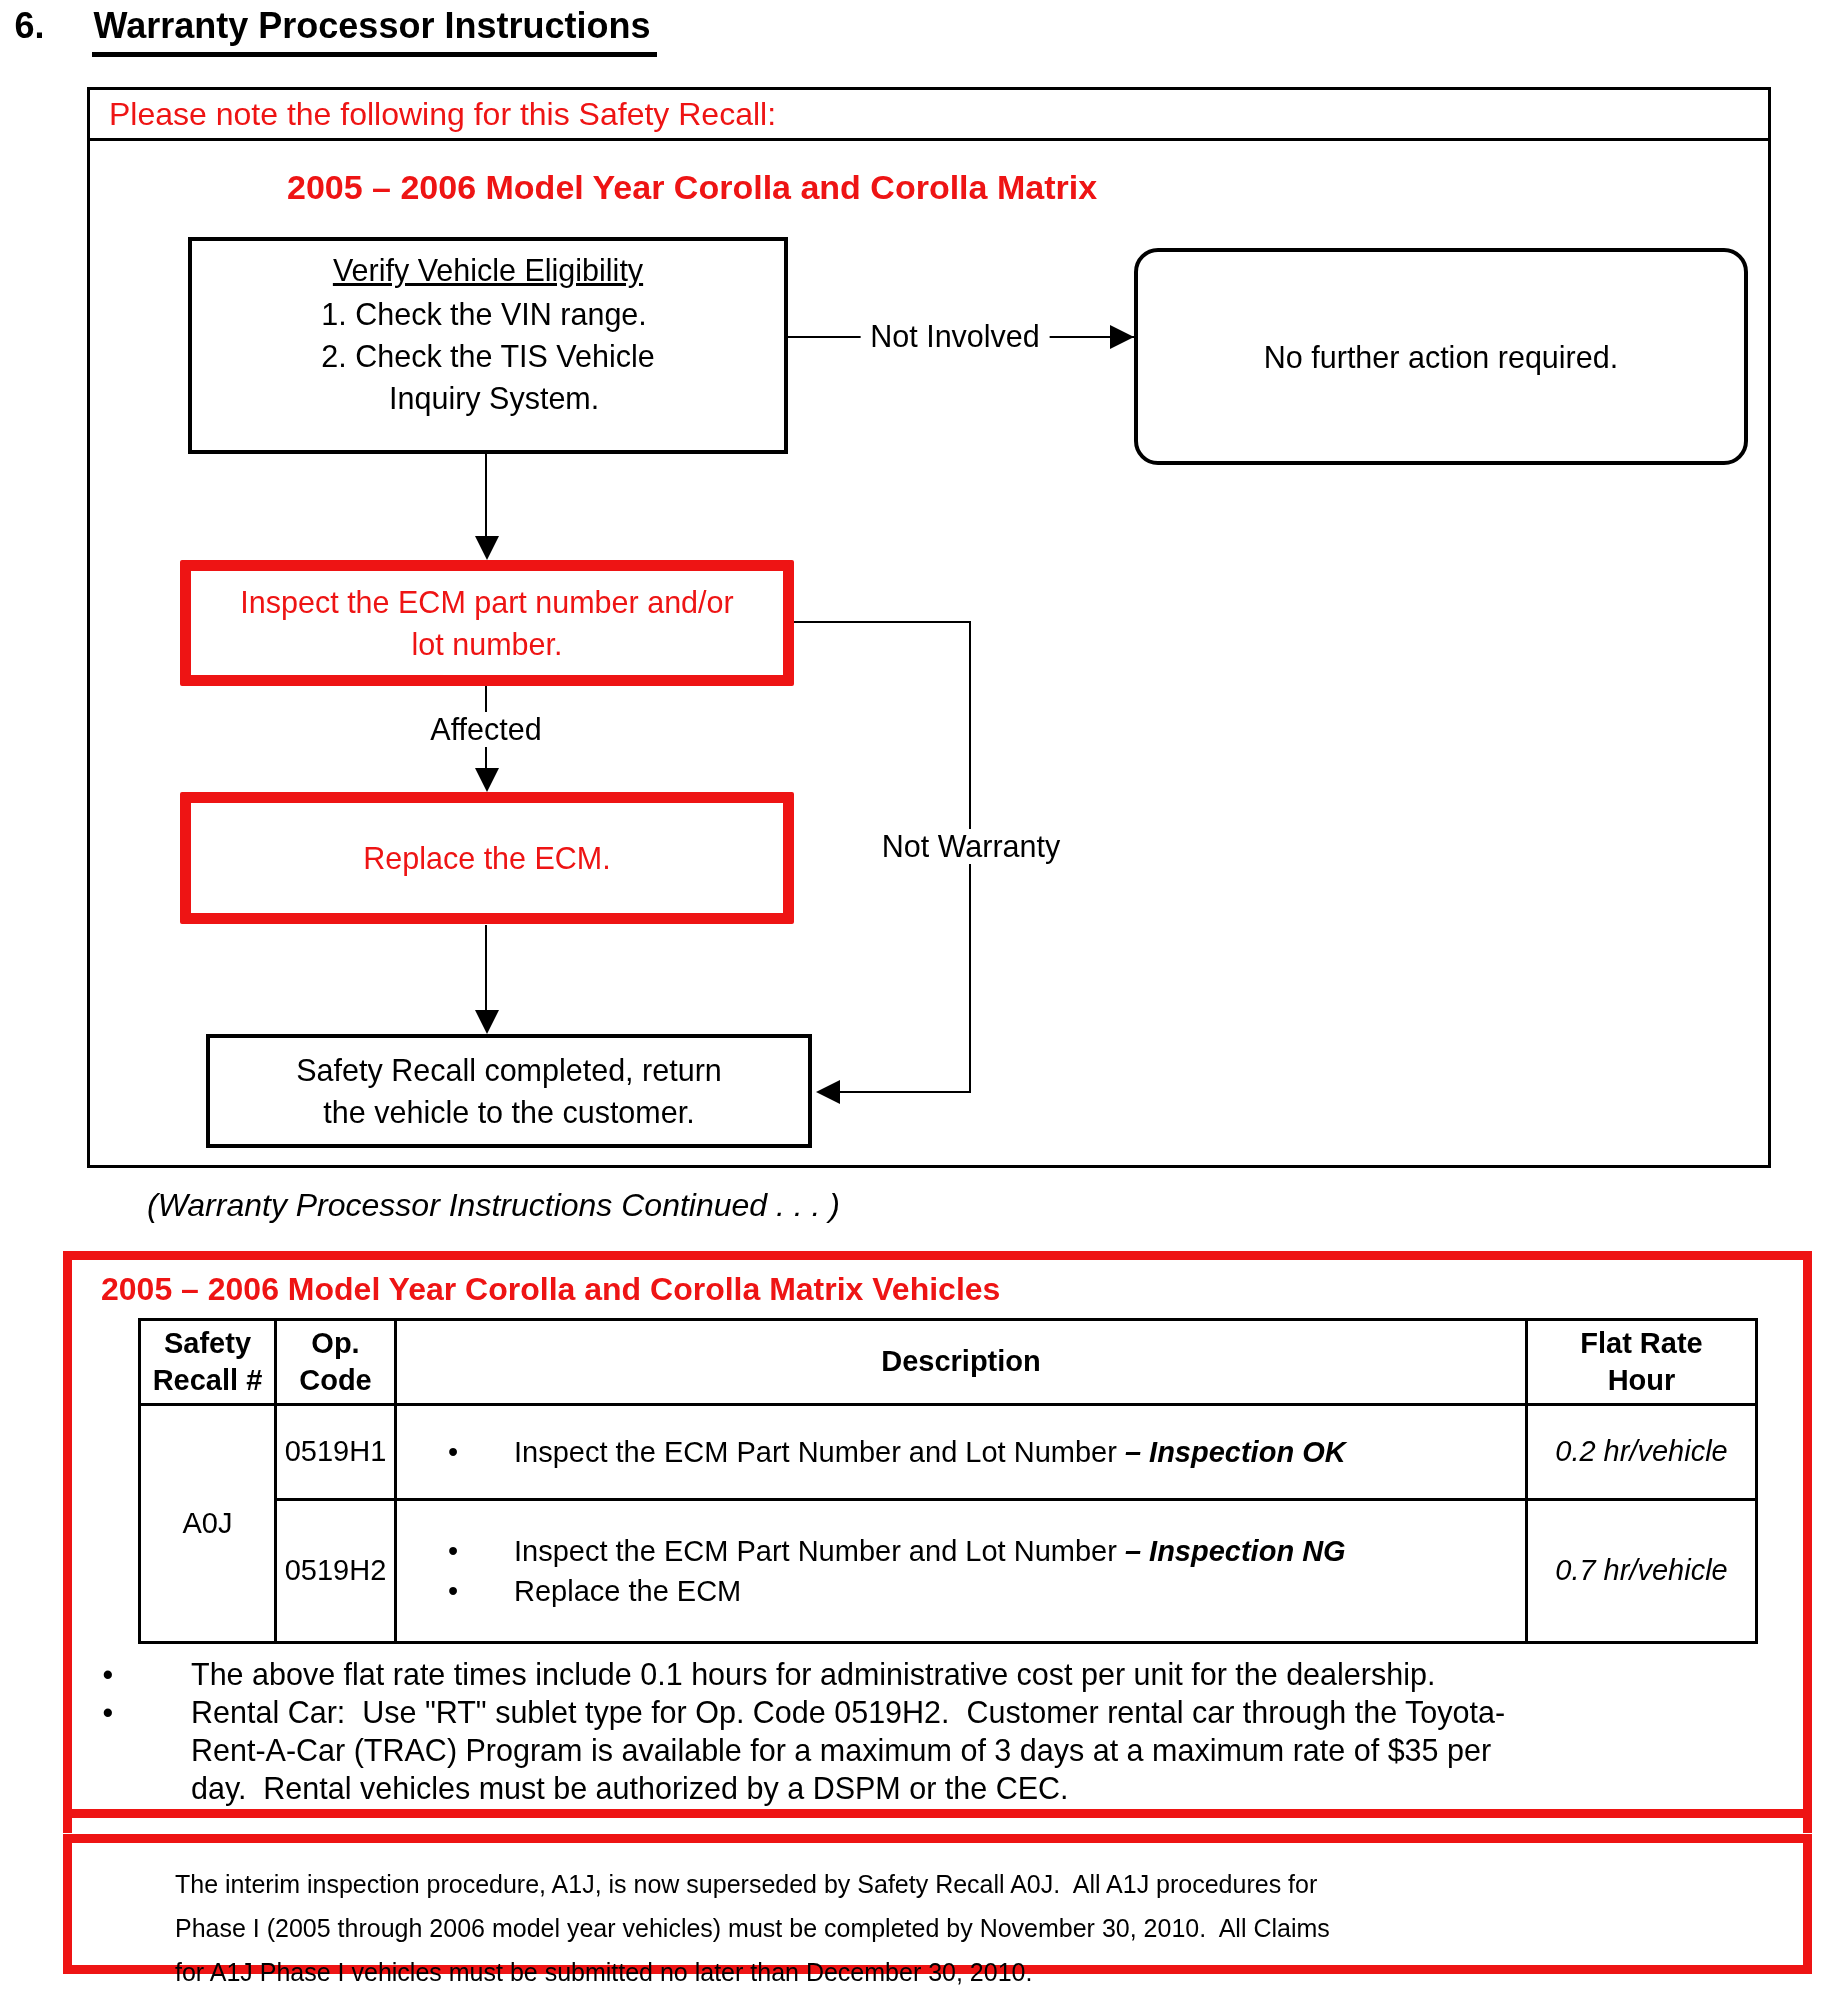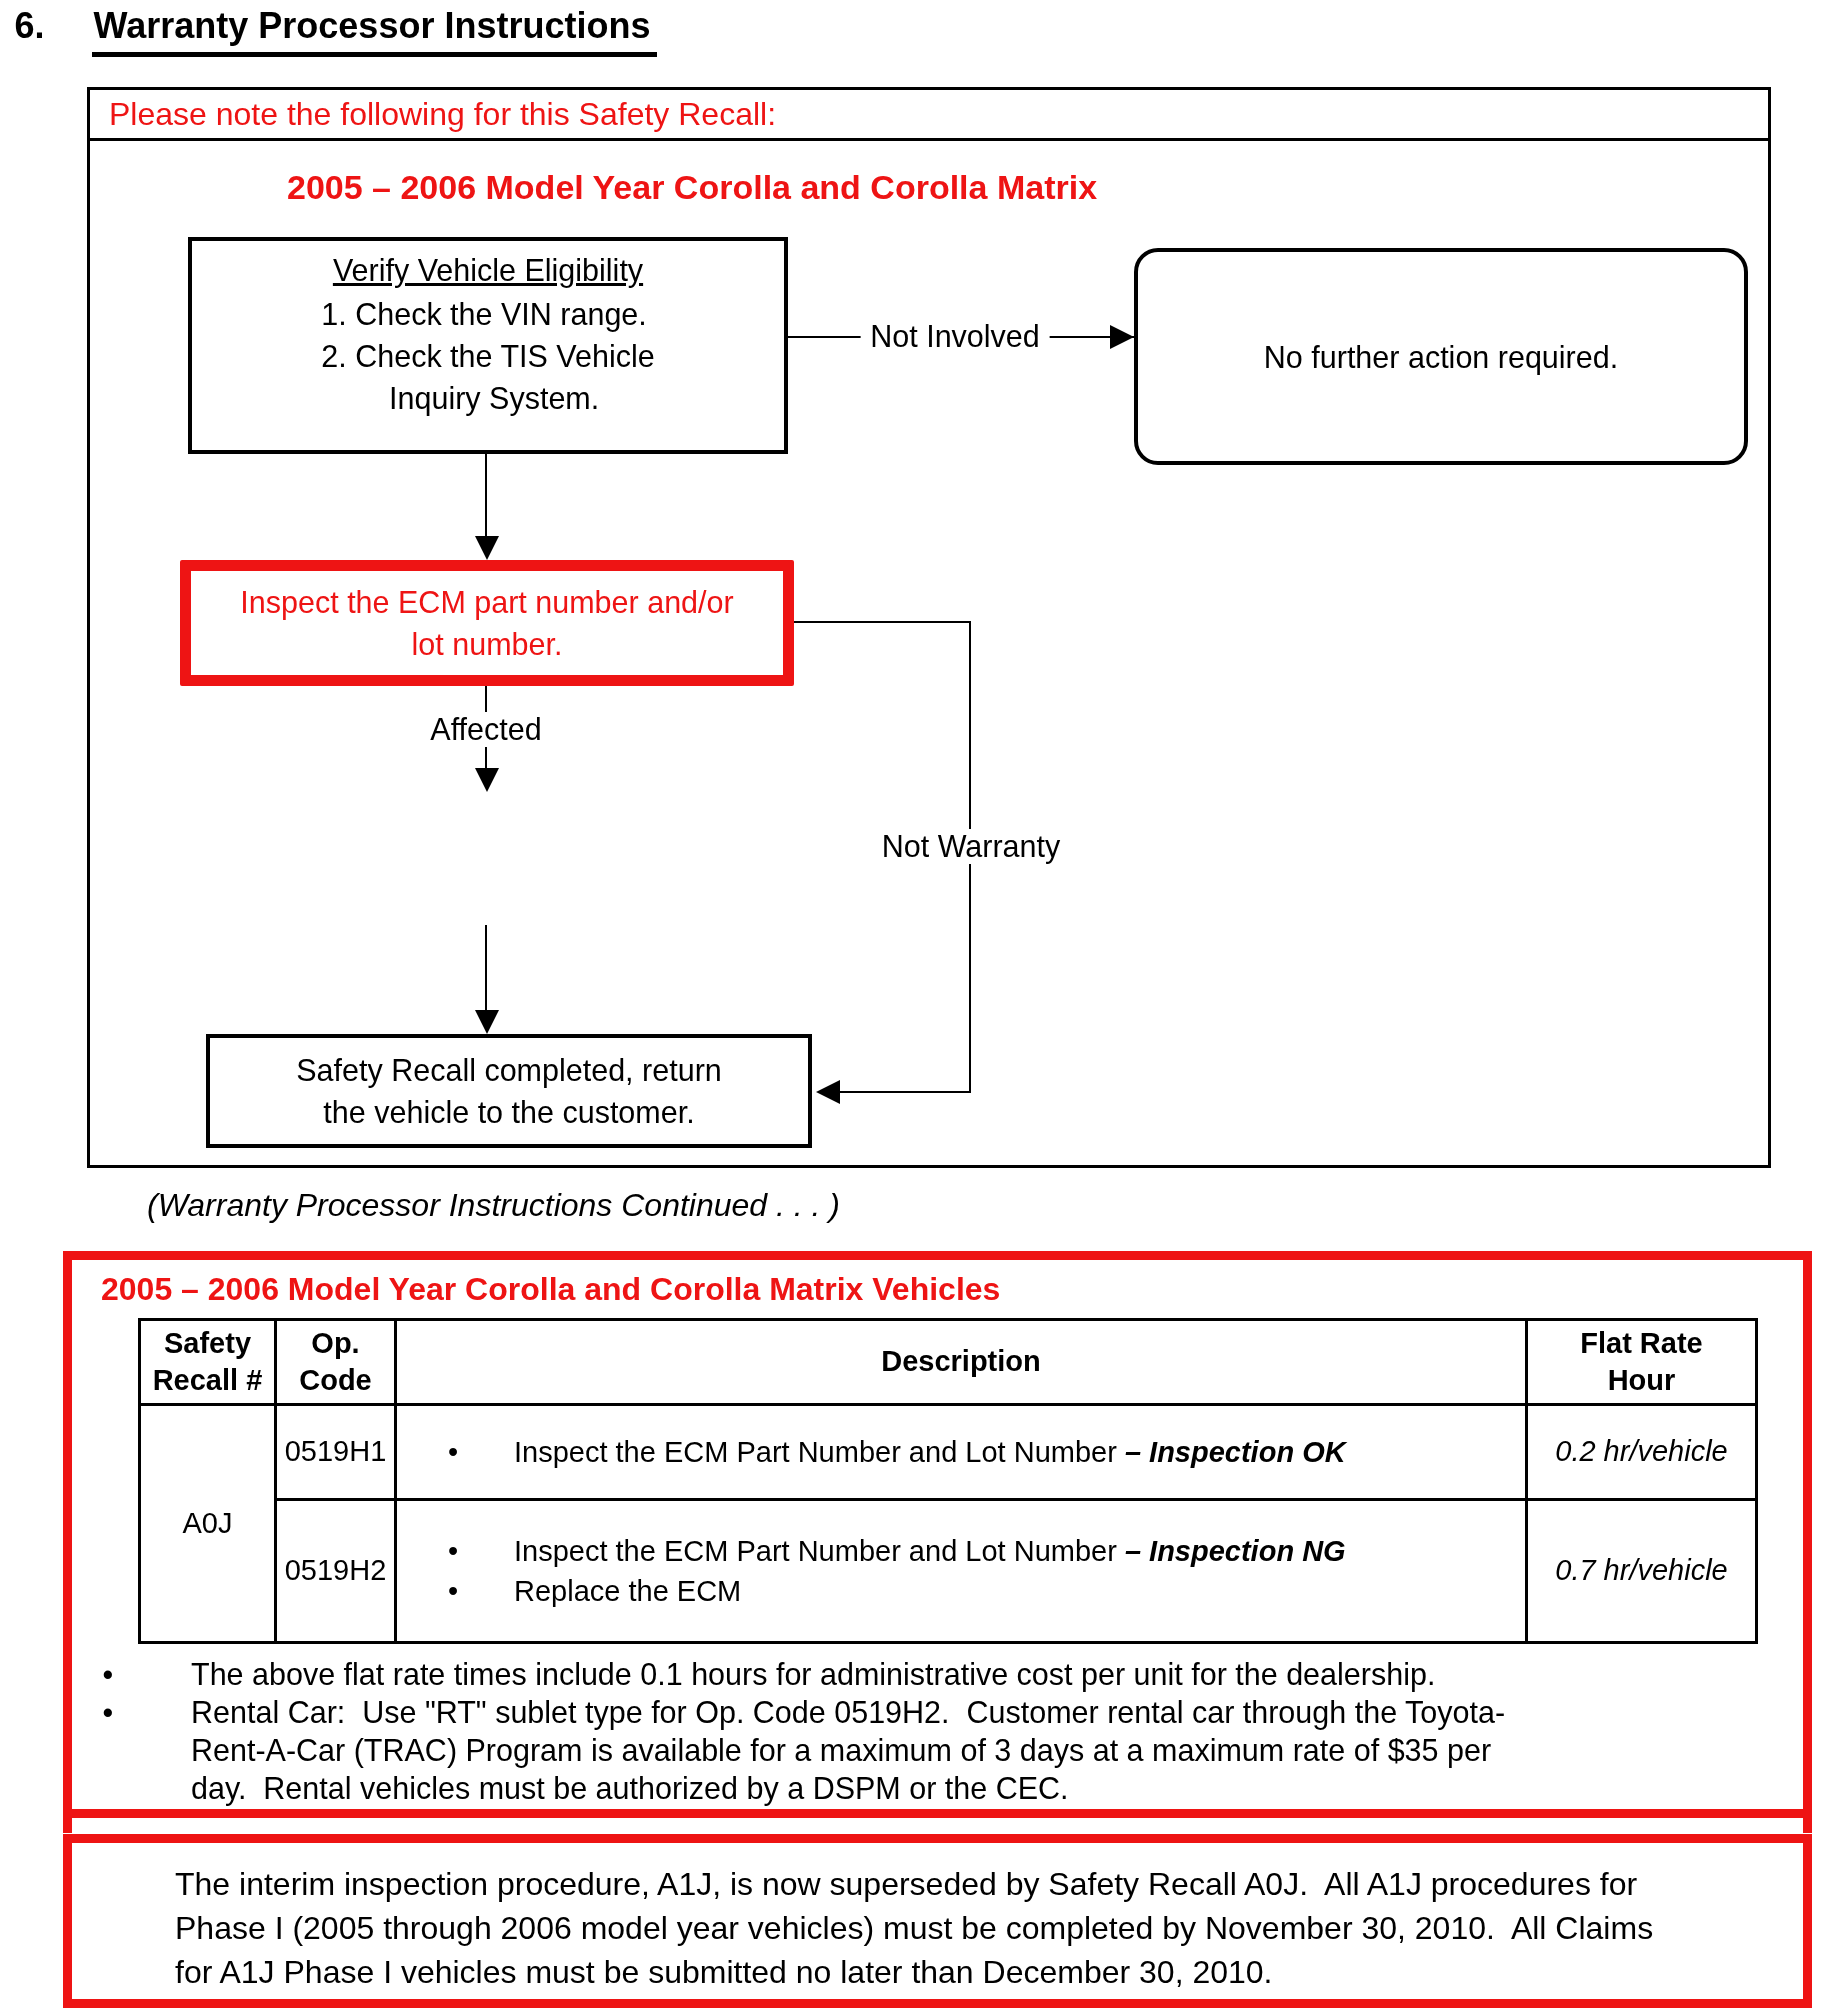--- a/index.html
+++ b/index.html
@@ -88,22 +88,22 @@
   .em{font-weight:bold;font-style:italic;}
   tr.row1{height:95px;}
   tr.row2{height:143px;}
 
   #notes{margin:11.2px 32px 0 0;padding:0;list-style:none;}
   .note{position:relative;padding-left:119px;font-size:30.5px;line-height:38px;white-space:pre;}
   .note::before{content:"\2022";position:absolute;left:30.5px;}
 
   #redgap{left:63px;top:1818px;width:1749px;height:15.2px;box-sizing:border-box;
           border-left:9.6px solid var(--red);border-right:9.6px solid var(--red);background:#fff;}
-  #redbox2{left:63px;top:1834px;width:1749px;height:174px;
-           padding:19px 24px 0 103px;font-size:32px;line-height:44px;white-space:pre;}
+  #redbox2{left:63px;top:1834px;width:1749px;height:140px;
+           padding:19px 24px 0 103px;font-size:25px;line-height:44px;white-space:pre;}
 </style>
 </head>
 <body>
 
 <div class="abs" id="sec-num">6.</div>
 <div class="abs" id="page-title">Warranty Processor Instructions</div>
 
 <div class="abs" id="outer">
   <div id="banner">Please note the following for this Safety Recall:</div>
   <div id="flow">
@@ -126,20 +126,21 @@
     <div class="line" style="left:395px;top:313px;width:2.4px;height:84px;"></div>
     <div class="arr arr-down" style="left:385px;top:395px;"></div>
 
     <div class="rbox" id="inspect-box">Inspect the ECM part number and/or
 lot number.</div>
 
     <div class="line" style="left:395px;top:545px;width:2.4px;height:85px;"></div>
     <div class="flabel" style="left:396px;top:571px;">Affected</div>
     <div class="arr arr-down" style="left:385px;top:627px;"></div>
 
+    <div class="rbox" id="replace-box">Replace the ECM.</div>
 
     <div class="line" style="left:395px;top:784px;width:2.4px;height:87px;"></div>
     <div class="arr arr-down" style="left:385px;top:869px;"></div>
 
     <div class="line" style="left:704px;top:480px;width:177px;height:2.4px;"></div>
     <div class="line" style="left:879px;top:480px;width:2.4px;height:472px;"></div>
     <div class="line" style="left:748px;top:950px;width:133px;height:2.4px;"></div>
     <div class="arr arr-left" style="left:726px;top:939px;"></div>
     <div class="flabel" style="left:881px;top:688px;">Not Warranty</div>
 

